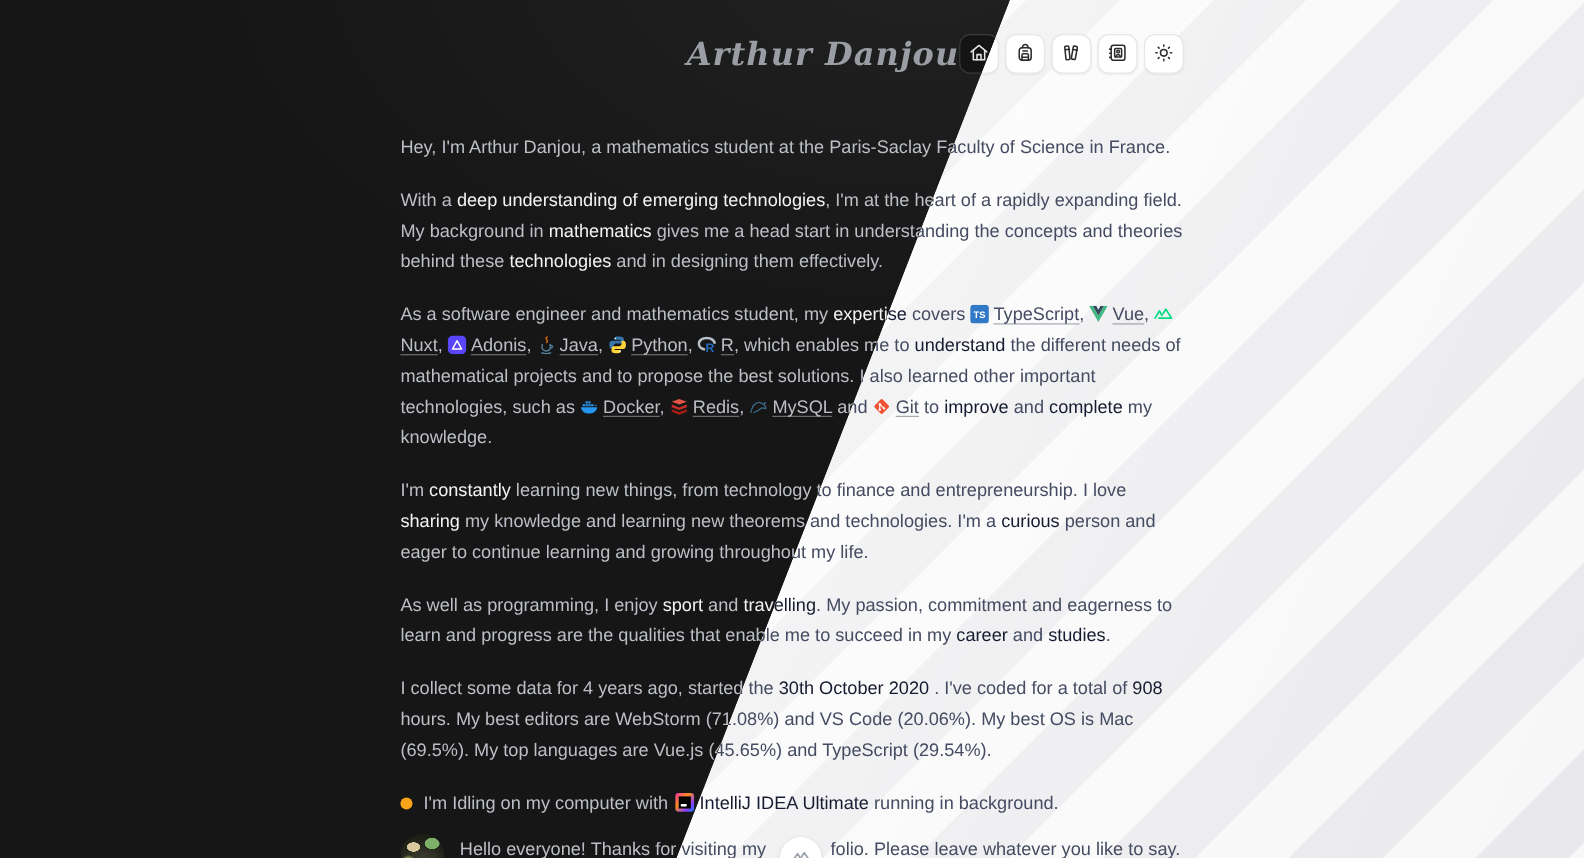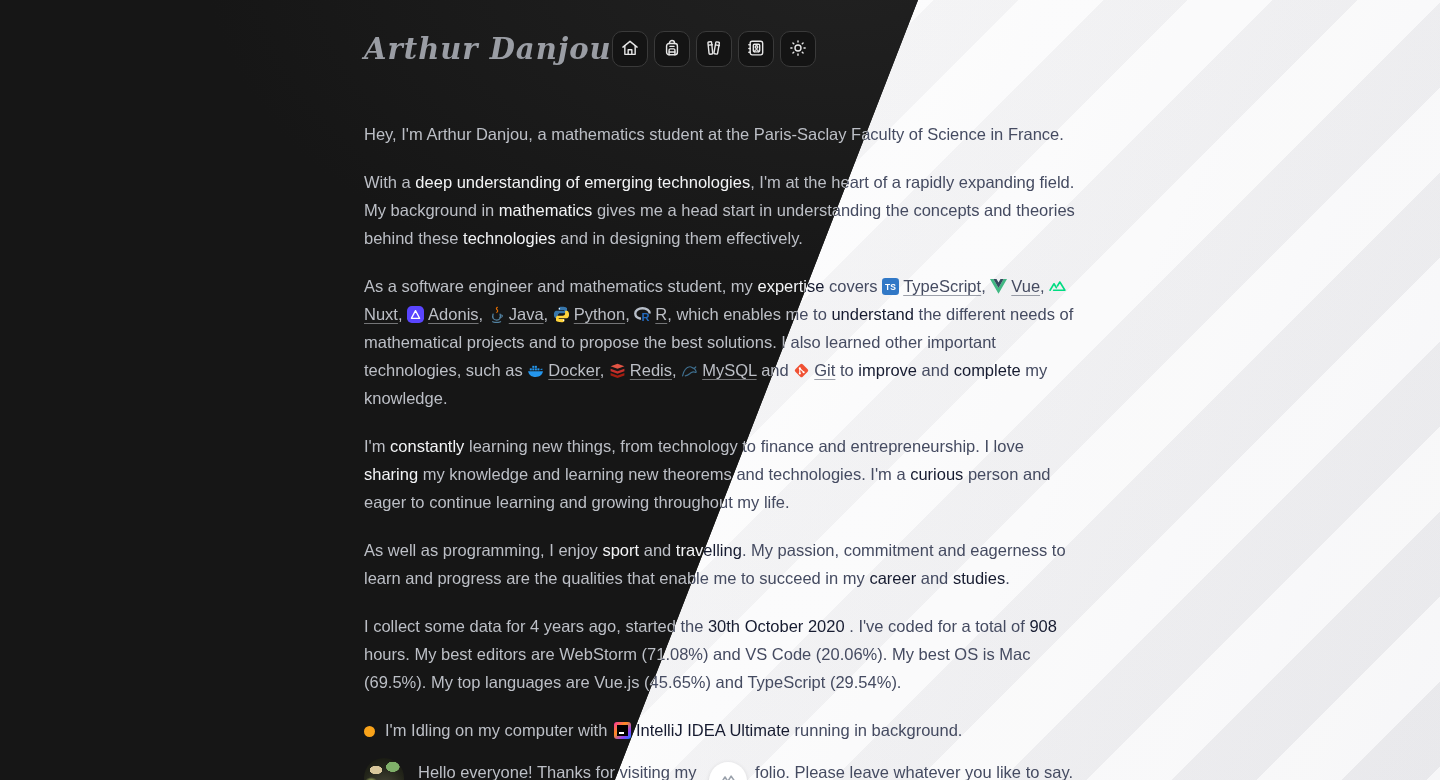--- a/index.html
+++ b/index.html
@@ -17,21 +17,21 @@
     background:
       radial-gradient(900px 520px at 58% -5%, #212121 0%, #161616 70%),
       #151515;
     color:#bcbfc6;
     clip-path:polygon(0 0, 63.75% 0, 42.7% 100%, 0 100%);
   }
 
   .container{width:712px;margin:0 auto;}
 
   
-  .topbar{display:flex;justify-content:flex-start;align-items:center;padding-top:30px;height:38px;}
+  .topbar{display:flex;justify-content:flex-end;align-items:center;padding-top:30px;height:38px;}
   .logo{font-family:"DejaVu Serif",serif;font-style:italic;font-weight:600;font-size:29px;letter-spacing:1px;cursor:pointer;}
   .light .logo{color:#3a3f4c;}
   .dark .logo{color:#9a9da4;}
   .navbar{display:flex;gap:6px;}
   .navbtn{width:36px;height:36px;border-radius:10px;display:flex;align-items:center;justify-content:center;cursor:pointer;padding:0;}
   .light .navbtn{background:#ffffff;border:1px solid #e7e7ea;box-shadow:0 1px 2px rgba(0,0,0,.06);color:#2d2d2d;}
   .dark .navbtn{background:#141414;border:1px solid #3a3a3a;color:#e6e6e6;}
   .navbtn svg{width:20px;height:20px;stroke:currentColor;fill:none;stroke-width:1.7;stroke-linecap:round;stroke-linejoin:round;}
 
   

